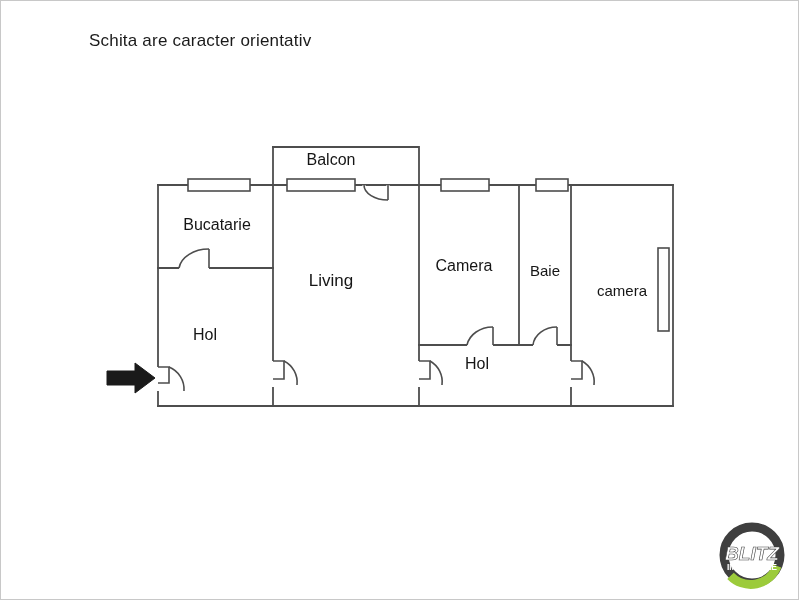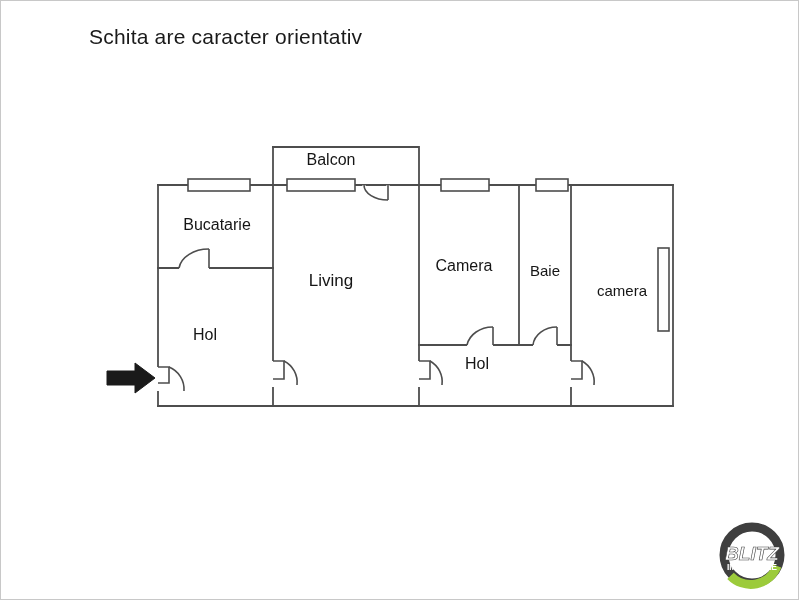--- a/index.html
+++ b/index.html
@@ -13,22 +13,22 @@
     height: 600px;
     background: #ffffff;
     border: 1px solid #c8c8c8;
     box-sizing: border-box;
     overflow: hidden;
     font-family: "Liberation Sans", sans-serif;
   }
   #plan-title {
     position: absolute;
     left: 88px;
-    top: 24px;
-    font-size: 21px;
+    top: 30px;
+    font-size: 17px;
     color: #1a1a1a;
     letter-spacing: 0.2px;
     white-space: nowrap;
   }
   #floorplan-svg {
     position: absolute;
     left: 0;
     top: 0;
   }
   .room-label {

